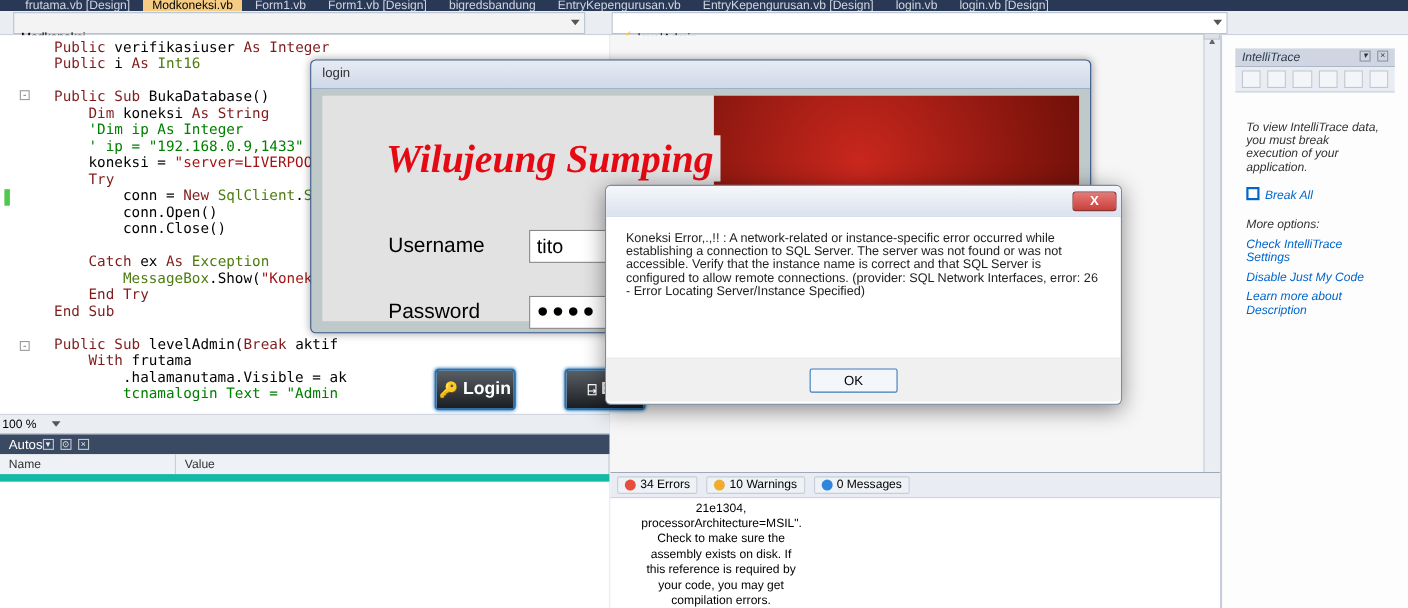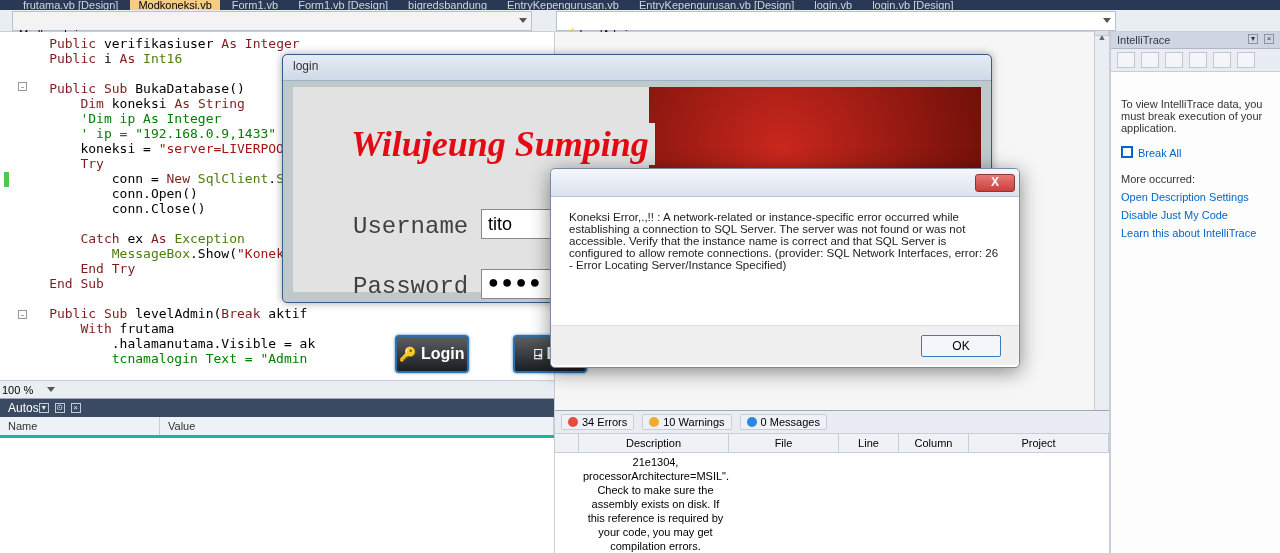--- a/index.html
+++ b/index.html
@@ -129,21 +129,21 @@
   width: 10px; height: 10px;
   border: 1px solid #c4cad4;
   font-size: 8px;
   line-height: 8px;
   text-align: center;
   color: #eee;
 }
 .autos-cols {
   background: #eef1f6;
   display: flex;
-  border-bottom: 3px solid #14b8a6;
+  border-bottom: 7px solid #14b8a6;
   font-size: 11px;
   color: #333;
 }
 .autos-cols .c { padding: 3px 8px; border-right: 1px solid #c8ced9; }
 .autos-body { height: 115px; background: #fff; }
 
 .right-col {
   width: 555px;
   display: flex;
   flex-direction: column;
@@ -198,21 +198,22 @@
   padding: 2px 10px 4px 28px;
   height: 100px;
   line-height: 14px;
 }
 
 .trace-col {
   flex: 1;
   min-width: 160px;
   background: #fdfdfd;
   border-left: 1px solid #c8ced9;
-  padding: 0;
+  padding: 12px;
+  font-style: italic;
 }
 .trace-head {
   background: #cfd6e1;
   border-bottom: 1px solid #aeb7c6;
   padding: 2px 6px;
   font-size: 11px;
   color: #2c3a50;
   display: flex;
   justify-content: space-between;
 }
@@ -273,21 +274,21 @@
   position: absolute;
   left: 58px; top: 36px;
   font-family: Georgia, serif;
   font-style: italic;
   font-weight: bold;
   font-size: 36px;
   color: #e50913;
   background: #e2e2e2;
   padding-right: 6px;
 }
-.lbl { position: absolute; font-size: 24px; color: #404040; font-family: Liberation Mono, monospace; }
+.lbl { position: absolute; font-size: 19px; color: #000000; }
 .lbl.u { left: 60px; top: 126px; }
 .lbl.p { left: 60px; top: 186px; }
 .tf {
   position: absolute;
   left: 188px;
   width: 230px; height: 30px;
   background: #fff;
   border: 1px solid #888;
   font-size: 18px;
   padding: 2px 6px;
@@ -347,21 +348,21 @@
   padding: 14px 18px;
   font-size: 11.5px;
   color: #222;
   height: 128px;
 }
 .msg-footer {
   background: #f0f0f0;
   border-top: 1px solid #ddd;
   height: 40px;
   display: flex;
-  justify-content: flex-end;
+  justify-content: center;
   align-items: center;
   padding-right: 18px;
   border-radius: 0 0 5px 5px;
 }
 .okbtn {
   width: 80px; height: 22px;
   background: #f3f6fa;
   border: 1px solid #3d7bbf;
   border-radius: 2px;
   font-size: 12px;
@@ -459,28 +460,20 @@
           </span>
         <span class="err-tab">
             <span class="icoball yel"></span>
             <span>10 Warnings</span>
           </span>
         <span class="err-tab">
             <span class="icoball blu"></span>
             <span>0 Messages</span>
           </span>
       </div>
-      <div class="err-cols">
-        <div class="c" style="width:24px"></div>
-        <div class="c" style="width:150px">Description</div>
-        <div class="c" style="width:110px">File</div>
-        <div class="c" style="width:60px">Line</div>
-        <div class="c" style="width:70px">Column</div>
-        <div class="c" style="flex:1">Project</div>
-      </div>
       <div class="err-body">
         <div style="width:145px">21e1304, processorArchitecture=MSIL". Check to make sure the assembly exists on disk. If this reference is required by your code, you may get compilation errors.</div>
       </div>
     </div>
   </div>
 
   <div class="trace-col">
     <div class="trace-head">
       <span>IntelliTrace</span>
       <span class="panel-btns">
@@ -492,24 +485,24 @@
       <span class="tbtn"></span>
       <span class="tbtn"></span>
       <span class="tbtn"></span>
       <span class="tbtn"></span>
       <span class="tbtn"></span>
       <span class="tbtn"></span>
     </div>
     <div class="trace-body">
       <div>To view IntelliTrace data, you must break execution of your application.</div>
       <span class="trace-link break" style="margin-top:12px">Break All</span>
-      <div class="more-opts">More occurred:</div>
-      <span class="trace-link">Open Description Settings</span>
+      <div class="more-opts">More options:</div>
+      <span class="trace-link">Check IntelliTrace Settings</span>
       <span class="trace-link">Disable Just My Code</span>
-      <span class="trace-link">Learn this about IntelliTrace</span>
+      <span class="trace-link">Learn more about Description</span>
     </div>
   </div>
 </div>
 
 <div class="login-window">
   <div class="login-title">login</div>
   <div class="login-body">
     <div class="login-right"></div>
     <div class="welc">Wilujeung Sumping</div>
     <div class="lbl u">Username</div>

